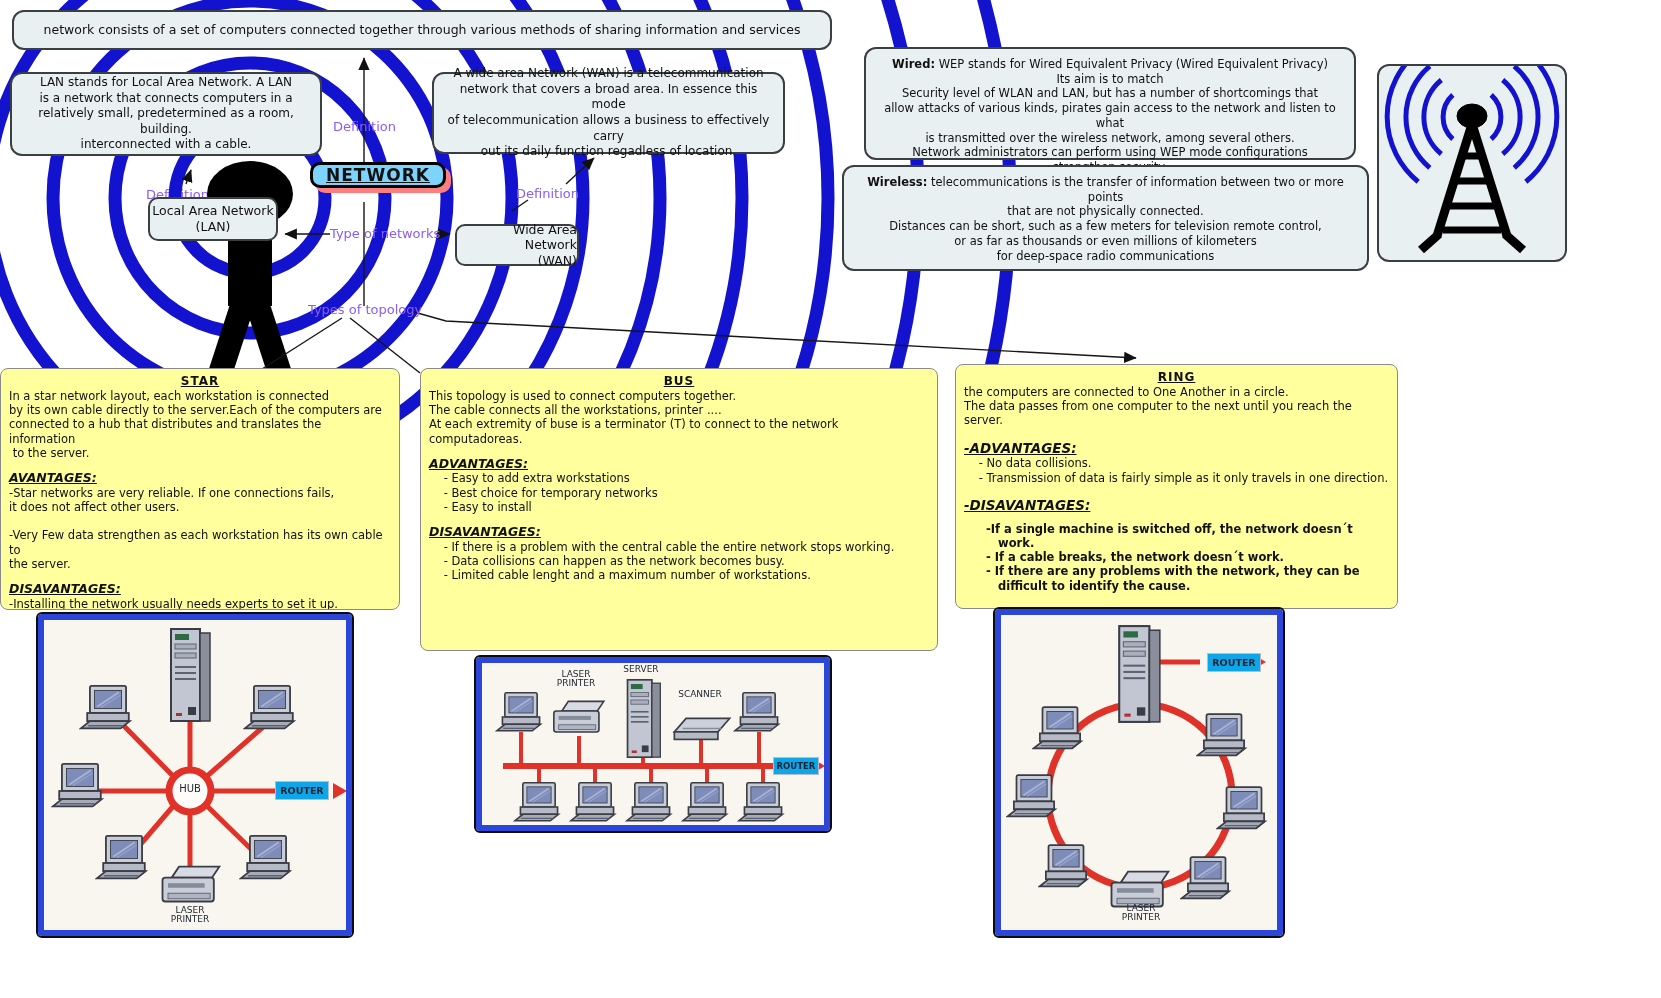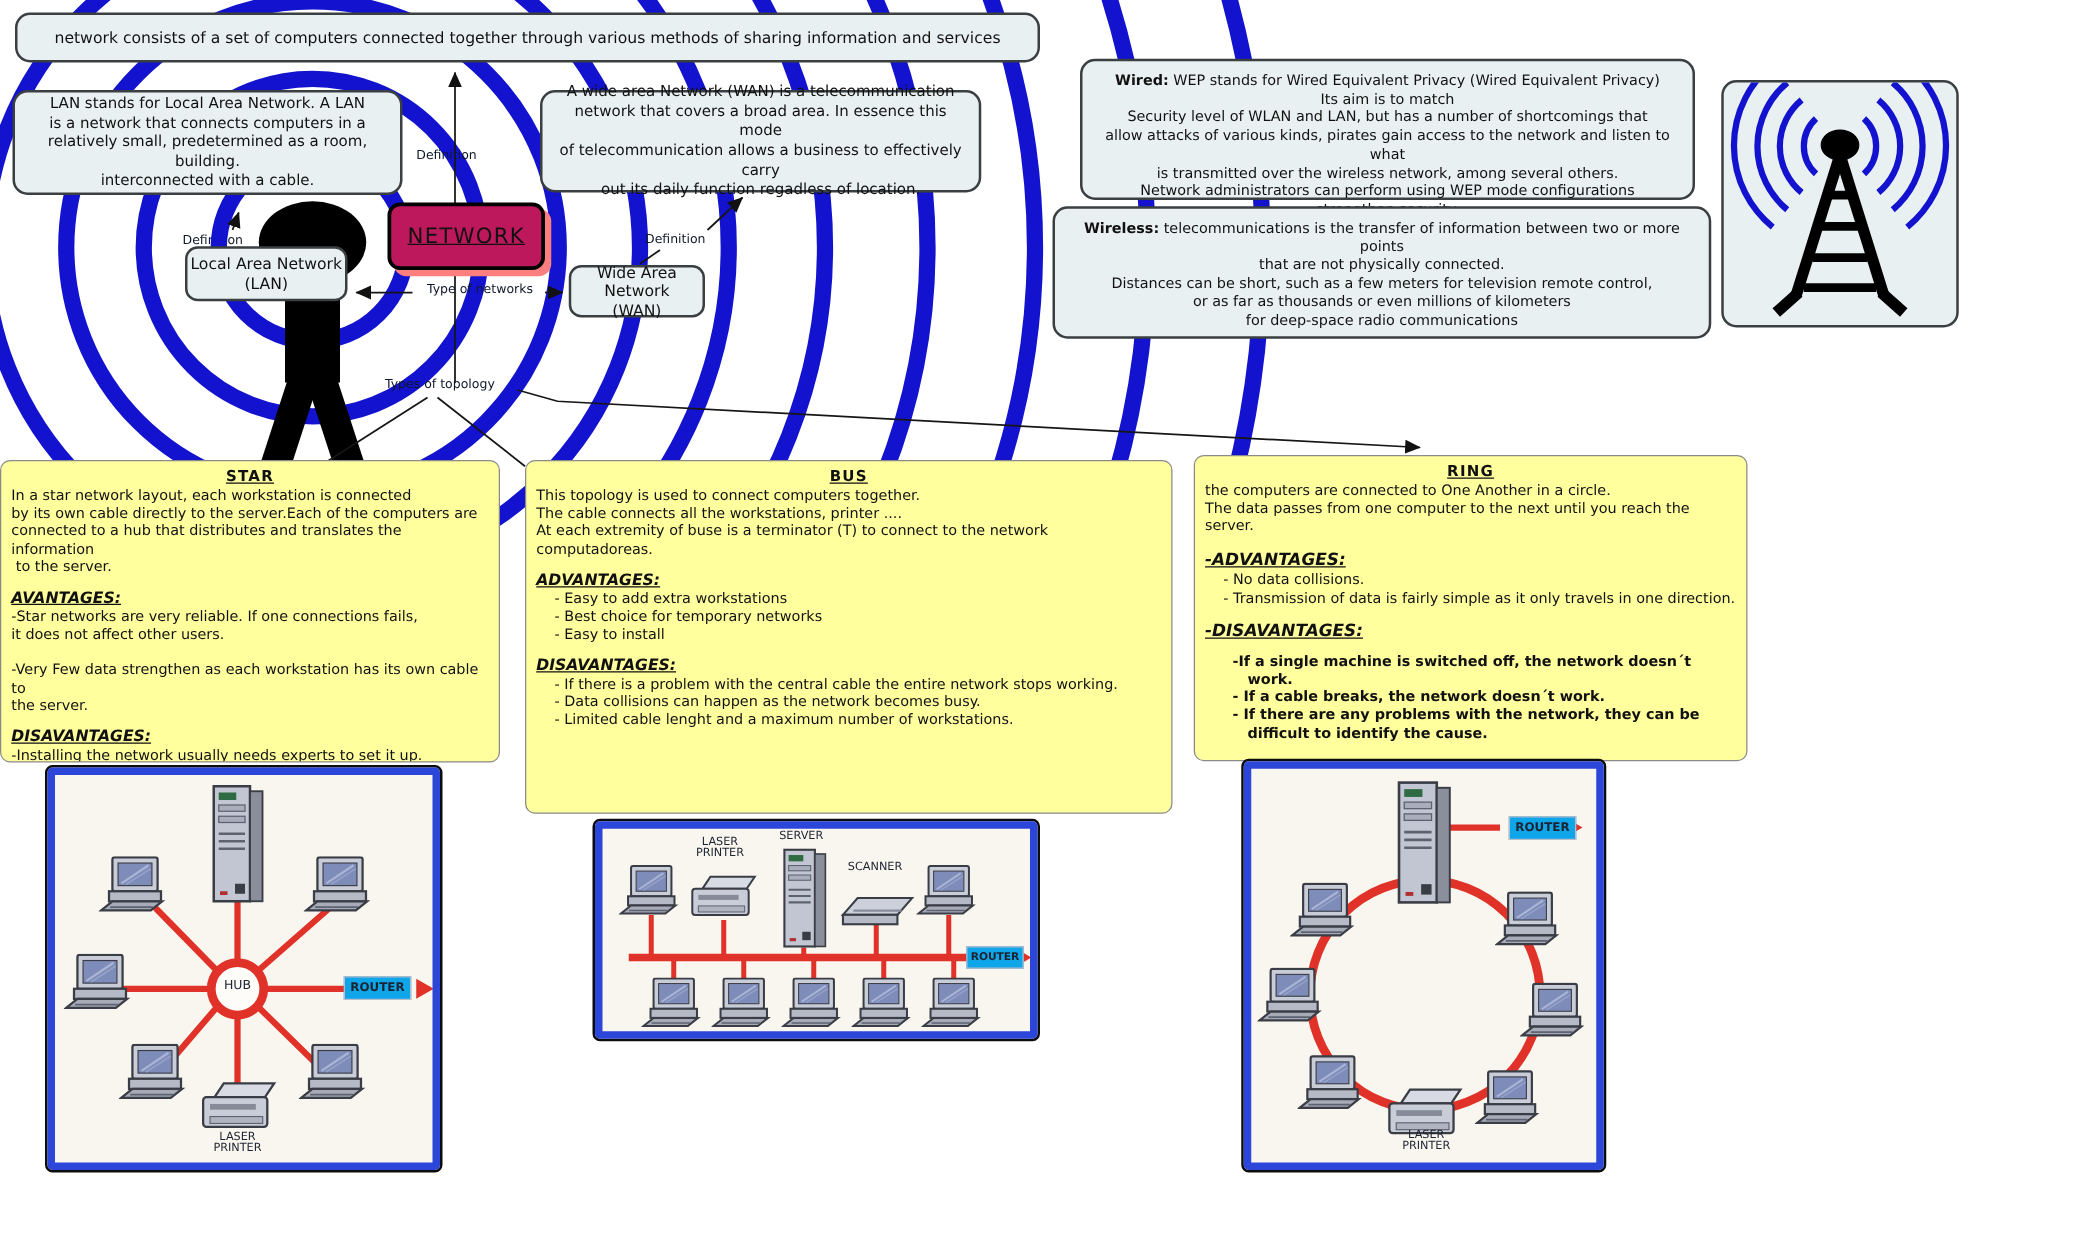--- a/index.html
+++ b/index.html
@@ -6,25 +6,25 @@
   body{font-family:"DejaVu Sans","Liberation Sans",sans-serif;color:#111;}
   #canvas{position:relative;width:1661px;height:998px;overflow:hidden;background:#fff;}
   svg{display:block;}
   #bg{position:absolute;left:0;top:0;z-index:1;}
   .defbox{position:absolute;z-index:2;background:#e9f0f2;border:2px solid #3a3f42;border-radius:12px;
           font-size:12px;line-height:1.3;text-align:center;display:flex;align-items:center;justify-content:center;
           white-space:pre-line;padding:4px 8px;box-sizing:border-box;}
   .nodebox{position:absolute;z-index:2;background:#e9f0f2;border:2px solid #3a3f42;border-radius:10px;
           font-size:12.5px;line-height:1.25;text-align:center;display:flex;align-items:center;justify-content:center;
           white-space:pre-line;box-sizing:border-box;}
-  .lbl{position:absolute;font-size:10px;color:#0f172a;white-space:nowrap;}
+  .lbl{position:absolute;font-size:13px;color:#8b5cf6;white-space:nowrap;}
   .lbl-under{z-index:0;}
   .lbl-over{z-index:2;}
-  #network-node{position:absolute;z-index:2;left:310px;top:162px;background:#be185d;border:3px solid #000;
-          border-radius:10px;padding:14px 13px;font-size:17px;font-weight:normal;text-decoration:underline;
+  #network-node{position:absolute;z-index:2;left:310px;top:162px;background:#7dd3fc;border:3px solid #000;
+          border-radius:10px;padding:0 13px;font-size:17px;font-weight:bold;text-decoration:underline;
           letter-spacing:1px;box-shadow:5px 5px 0 #fb7f7f;}
   .note{position:absolute;z-index:2;background:#ffff9e;border:1px solid #8a8a8a;border-radius:8px;
           padding:5px 8px;font-size:11.5px;line-height:1.24;box-sizing:border-box;overflow:hidden;}
   .note .title{text-align:center;font-weight:bold;font-size:12px;text-decoration:underline;letter-spacing:1px;}
   .note .body{white-space:pre-wrap;}
   .note .hd{font-weight:bold;font-style:italic;text-decoration:underline;font-size:12.5px;margin-top:10px;}
   .note .hd2{font-weight:bold;font-style:italic;text-decoration:underline;font-size:13.5px;margin-top:12px;}
   .note .bold{font-weight:bold;}
   .infobox{position:absolute;z-index:2;background:#e9f0f2;border:2px solid #3a3f42;border-radius:12px;
           font-size:11.5px;line-height:1.28;text-align:center;padding:8px 6px;box-sizing:border-box;white-space:pre-line;}
@@ -131,21 +131,21 @@
   <div class="defbox" style="left:432px;top:72px;width:353px;height:82px;"><span>A wide area Network (WAN) is a telecommunication
 network that covers a broad area. In essence this mode
 of telecommunication allows a business to effectively carry
 out its daily function regadless of location.</span></div>
 
   <div id="network-node"><span>NETWORK</span></div>
 
   <div class="nodebox" style="left:148px;top:197px;width:130px;height:44px;"><span>Local Area Network
 (LAN)</span></div>
 
-  <div class="nodebox" style="left:455px;top:212px;width:109px;height:42px;"><span>Wide Area Network
+  <div class="nodebox" style="left:455px;top:224px;width:124px;height:42px;text-align:right;"><span>Wide Area Network
 (WAN)</span></div>
 
   <div class="lbl lbl-under" style="left:146px;top:187px;">Definition</div>
   <div class="lbl lbl-over" style="left:333px;top:119px;">Definition</div>
   <div class="lbl lbl-over" style="left:516px;top:186px;">Definition</div>
   <div class="lbl lbl-over" style="left:330px;top:226px;width:108px;text-align:center;">Type of networks</div>
   <div class="lbl lbl-over" style="left:308px;top:302px;">Types of topology</div>
 
   <div class="infobox" style="left:864px;top:47px;width:492px;height:113px;"><b>Wired:</b><span> WEP stands for Wired Equivalent Privacy (Wired Equivalent Privacy)
 Its aim is to match

